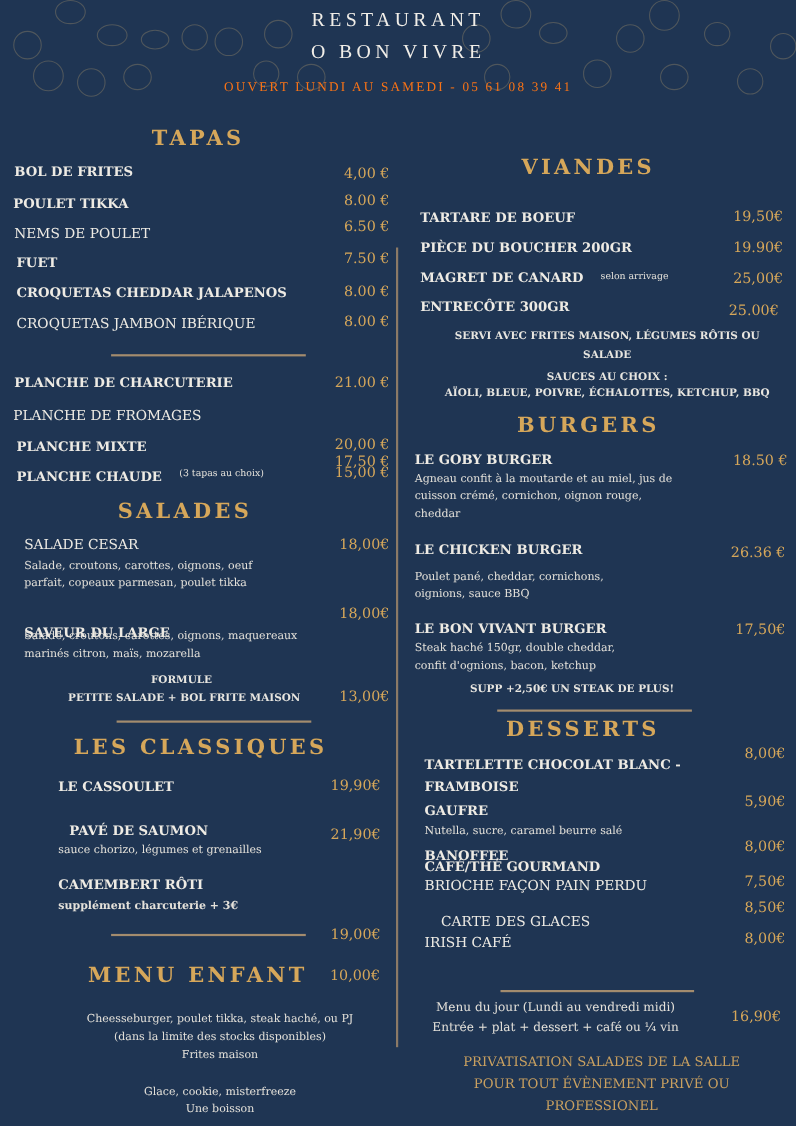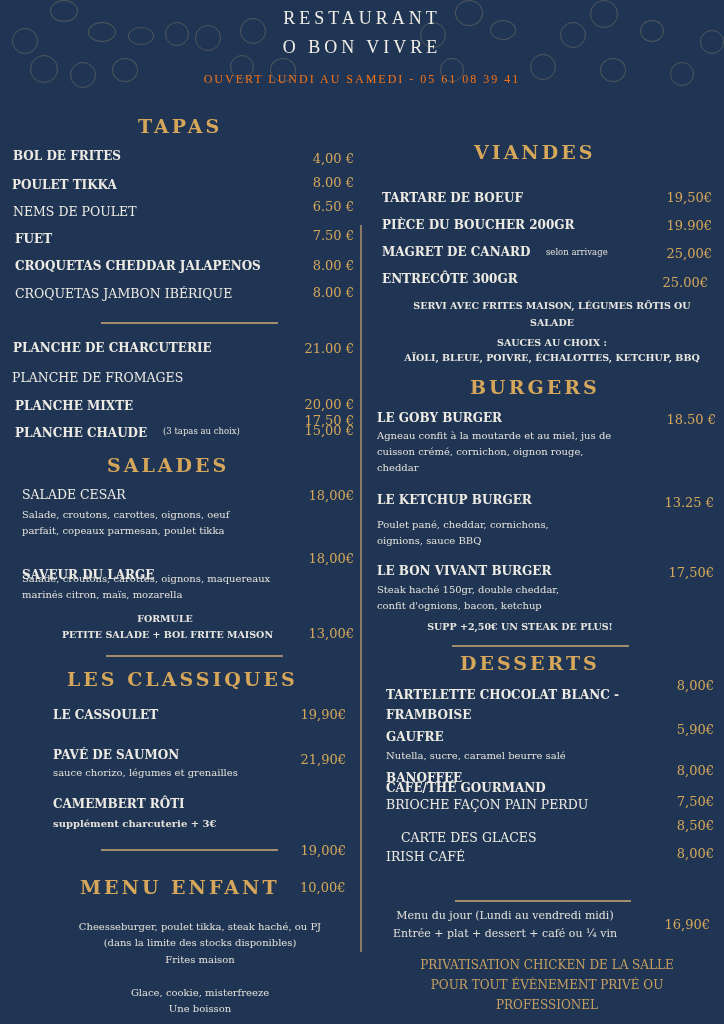--- a/index.html
+++ b/index.html
@@ -112,21 +112,21 @@
 <div class="abs small-bold" style="left:50px;top:626px;width:235px;">PETITE SALADE + BOL FRITE MAISON</div>
 <div class="abs price" style="right:370px;top:626px;">13,00€</div>
 
 <div class="hline" style="left:106px;top:655px;width:177px;"></div>
 
 <div class="abs sec" style="left:67px;top:668px;">LES CLASSIQUES</div>
 
 <div class="abs item" style="left:53px;top:708px;">LE CASSOULET</div>
 <div class="abs price" style="right:378px;top:707px;">19,90€</div>
 
-<div class="abs item" style="left:53px;top:748px;">PAVÉ DE SAUMON</div>
+<div class="abs item" style="left:63px;top:748px;">PAVÉ DE SAUMON</div>
 <div class="abs price" style="right:378px;top:752px;">21,90€</div>
 <div class="abs desc" style="left:53px;top:765px;">sauce chorizo, légumes et grenailles</div>
 
 <div class="abs item" style="left:53px;top:797px;">CAMEMBERT RÔTI</div>
 <div class="abs price" style="right:378px;top:796px;margin-top:47px;">19,00€</div>
 <div class="abs desc" style="left:53px;top:816px;font-weight:bold;">supplément charcuterie + 3€</div>
 
 <div class="hline" style="left:101px;top:849px;width:177px;"></div>
 
 <div class="abs sec" style="left:80px;top:876px;">MENU ENFANT</div>
@@ -156,22 +156,22 @@
 <div class="abs small-bold" style="left:392px;top:297px;width:320px;white-space:normal;">SERVI AVEC FRITES MAISON, LÉGUMES RÔTIS  OU SALADE</div>
 <div class="abs small-bold" style="left:392px;top:334px;width:320px;">SAUCES AU CHOIX :</div>
 <div class="abs small-bold" style="left:382px;top:349px;width:340px;">AÏOLI, BLEUE, POIVRE, ÉCHALOTTES, KETCHUP, BBQ</div>
 
 <div class="abs sec" style="left:470px;top:376px;">BURGERS</div>
 
 <div class="abs item" style="left:377px;top:411px;">LE GOBY BURGER</div>
 <div class="abs price" style="right:8px;top:412px;">18.50 €</div>
 <div class="abs desc" style="left:377px;top:428px;width:250px;">Agneau confit à la moutarde et au miel, jus de cuisson crémé, cornichon, oignon rouge, cheddar</div>
 
-<div class="abs item" style="left:377px;top:493px;">LE KETCHUP BURGER</div>
-<div class="abs price" style="right:10px;top:495px;">13.25 €</div>
+<div class="abs item" style="left:377px;top:493px;">LE CHICKEN BURGER</div>
+<div class="abs price" style="right:10px;top:495px;">26.36 €</div>
 <div class="abs desc" style="left:377px;top:517px;width:200px;">Poulet pané, cheddar,  cornichons, oignions, sauce BBQ</div>
 
 <div class="abs item" style="left:377px;top:564px;">LE BON VIVANT BURGER</div>
 <div class="abs price" style="right:10px;top:565px;">17,50€</div>
 <div class="abs desc" style="left:377px;top:582px;width:200px;">Steak haché 150gr, double cheddar, confit d'ognions, bacon, ketchup</div>
 
 <div class="abs small-bold" style="left:400px;top:618px;width:240px;">SUPP +2,50€  UN STEAK DE PLUS!</div>
 
 <div class="hline" style="left:452px;top:645px;width:177px;"></div>
 
@@ -197,15 +197,15 @@
 <div class="abs price" style="right:10px;top:846px;">8,00€</div>
 
 <div class="abs item light" style="left:386px;top:830px;margin-left:15px;">CARTE DES GLACES</div>
 
 <div class="hline" style="left:455px;top:900px;width:176px;"></div>
 
 <div class="abs desc center" style="left:390px;top:908px;width:230px;font-size:11px;">Menu du jour (Lundi au vendredi midi)</div>
 <div class="abs desc center" style="left:390px;top:926px;width:230px;font-size:11px;">Entrée + plat + dessert + café ou ¼ vin</div>
 <div class="abs price" style="right:14px;top:917px;">16,90€</div>
 
-<div class="abs goldtxt" style="left:380px;top:955px;width:334px;font-weight:normal;">PRIVATISATION CHICKEN DE LA SALLE</div>
+<div class="abs goldtxt" style="left:380px;top:955px;width:334px;font-weight:normal;">PRIVATISATION SALADES DE LA SALLE</div>
 <div class="abs goldtxt" style="left:380px;top:975px;width:334px;font-weight:normal;">POUR TOUT ÉVÈNEMENT PRIVÉ OU</div>
 <div class="abs goldtxt" style="left:380px;top:995px;width:334px;font-weight:normal;">PROFESSIONEL</div>
 
 </body></html>

